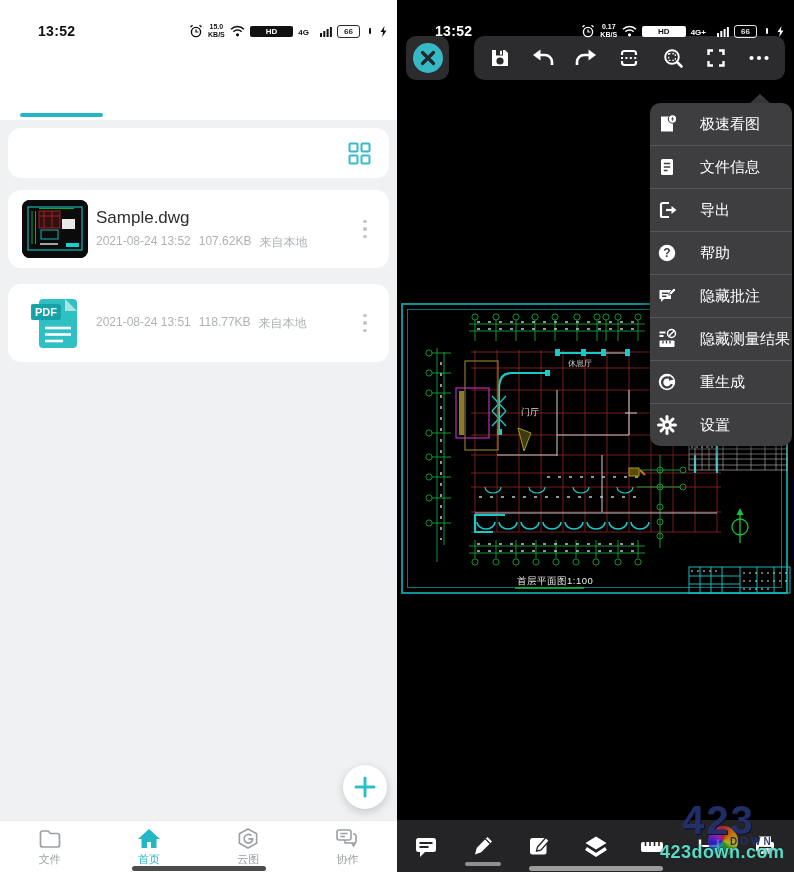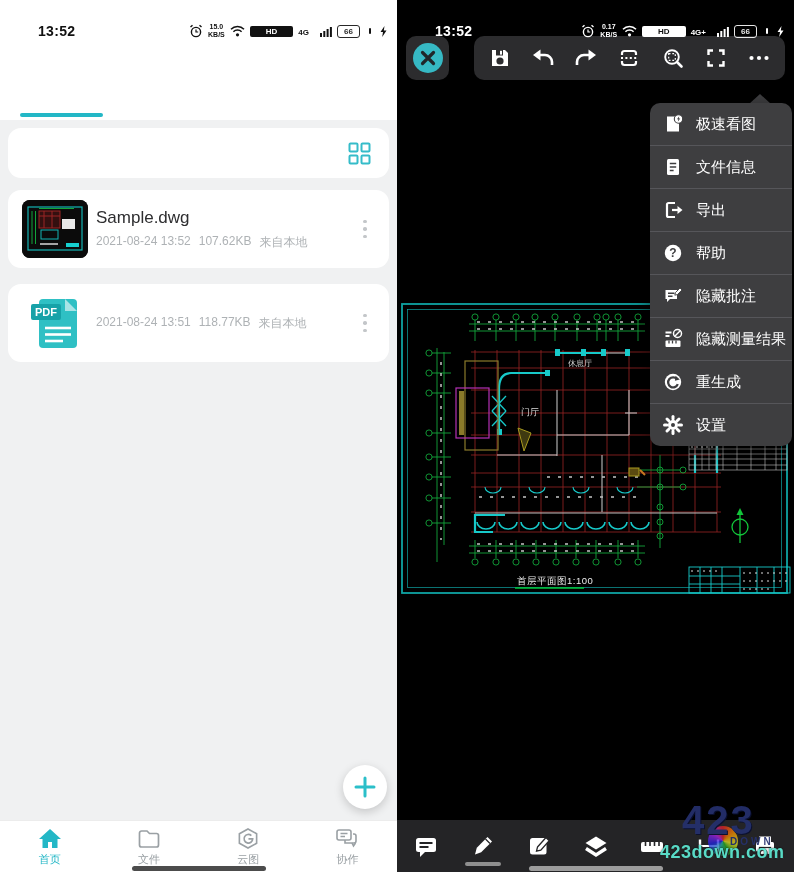--- a/index.html
+++ b/index.html
@@ -60,21 +60,21 @@
   .pill.light{background:#9c9c9c}
 
   
   .cadsvg{position:absolute;inset:0;z-index:1}
   .r-toolbar-close{position:absolute;left:9px;top:36px;width:43px;height:44px;background:#2c2c2e;border-radius:10px;display:flex;align-items:center;justify-content:center;z-index:10;border:none}
   .r-toolbar{position:absolute;left:77px;top:36px;width:311px;height:44px;background:#2c2c2e;border-radius:10px;display:flex;align-items:center;justify-content:space-around;z-index:10;padding:0 4px}
   .tbtn{width:34px;height:36px;display:flex;align-items:center;justify-content:center;background:none;border:none}
 
   .menu{position:absolute;left:253px;top:103px;width:142px;height:343px;background:#3e3e40;border-radius:10px;z-index:20;display:flex;flex-direction:column;box-shadow:0 4px 16px rgba(0,0,0,.5)}
   .menucaret{position:absolute;left:352px;top:94px;width:0;height:0;border-left:11px solid transparent;border-right:11px solid transparent;border-bottom:10px solid #3e3e40;z-index:20}
-  .menuitem{flex:1;display:flex;align-items:center;gap:12px;padding-left:12px}
+  .menuitem{flex:1;display:flex;align-items:center;gap:22px;padding-left:6px}
   .menuitem + .menuitem{border-top:1px solid #56565a}
   .menuitem .mlabel{font-size:15px;color:#fff}
   .micon{width:22px;height:22px;flex:none}
 
   .r-bottombar{position:absolute;left:0;right:0;top:820px;height:52px;background:#242426;display:flex;align-items:center;justify-content:space-between;padding:0 8px;z-index:9}
   .bbtn{position:relative;width:42px;height:44px;display:flex;align-items:center;justify-content:center;background:none;border:none}
   .toolline{position:absolute;left:3px;bottom:2px;width:36px;height:4px;border-radius:2px;background:#8f8f8f}
 
   .watermark{position:absolute;right:0px;bottom:2px;width:136px;height:66px;z-index:25;opacity:.92}
   .wm-pin{position:absolute;left:50px;top:22px;width:30px;height:30px;border-radius:50%;background:conic-gradient(#d22,#e80,#dd2,#2a2,#2aa,#22d,#a2d,#d22);opacity:.85}
@@ -216,31 +216,31 @@
       </div>
   </div>
 
   <button class="fab">
     <svg width="22" height="22" viewBox="0 0 22 22">
         <path d="M11 2 V20 M2 11 H20" stroke="#2bbfc9" stroke-width="3" stroke-linecap="round"></path>
       </svg>
   </button>
 
   <div class="l-nav">
+    <div class="navitem">
+      <svg width="24" height="23" viewBox="0 0 24 23">
+          <path d="M2.5 6 a2 2 0 0 1 2-2 h5.5 l2.5 2.5 H19.5 a2 2 0 0 1 2 2 V18 a2 2 0 0 1 -2 2 H4.5 a2 2 0 0 1 -2-2 Z" fill="none" stroke="#9aa0a4" stroke-width="1.7"></path>
+        </svg>
+      <span class="navlabel">文件</span>
+    </div>
     <div class="navitem active">
       <svg width="24" height="23" viewBox="0 0 24 23">
           <path d="M12 2 L23 12 H19.5 V21 H14 V15 H10 V21 H4.5 V12 H1 Z" fill="#23b7c6"></path>
         </svg>
       <span class="navlabel">首页</span>
-    </div>
-    <div class="navitem">
-      <svg width="24" height="23" viewBox="0 0 24 23">
-          <path d="M2.5 6 a2 2 0 0 1 2-2 h5.5 l2.5 2.5 H19.5 a2 2 0 0 1 2 2 V18 a2 2 0 0 1 -2 2 H4.5 a2 2 0 0 1 -2-2 Z" fill="none" stroke="#9aa0a4" stroke-width="1.7"></path>
-        </svg>
-      <span class="navlabel">文件</span>
     </div>
     <div class="navitem">
       <svg width="24" height="23" viewBox="0 0 24 24">
           <polygon points="12,2 21,7 21,17 12,22 3,17 3,7" fill="none" stroke="#9aa0a4" stroke-width="1.7"></polygon>
           <path d="M15.5 9 a4.5 4.5 0 1 0 1.4 3.4 h-4.4" fill="none" stroke="#9aa0a4" stroke-width="1.7"></path>
         </svg>
       <span class="navlabel">云图</span>
     </div>
     <div class="navitem">
       <svg width="25" height="23" viewBox="0 0 25 23">

